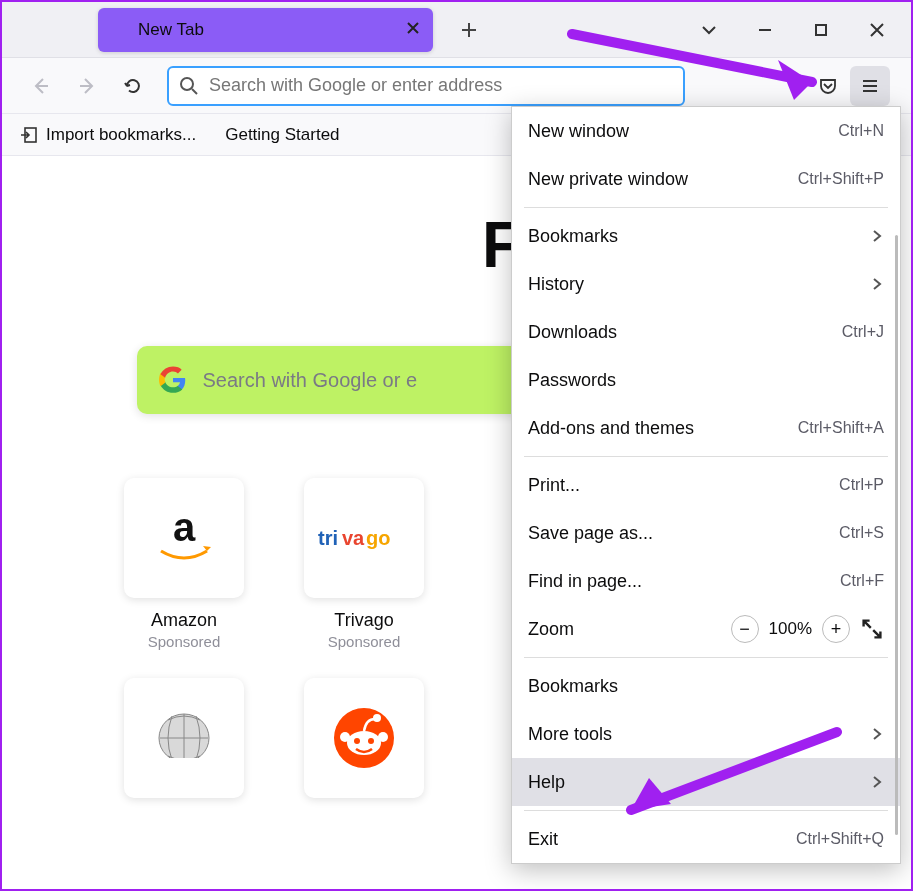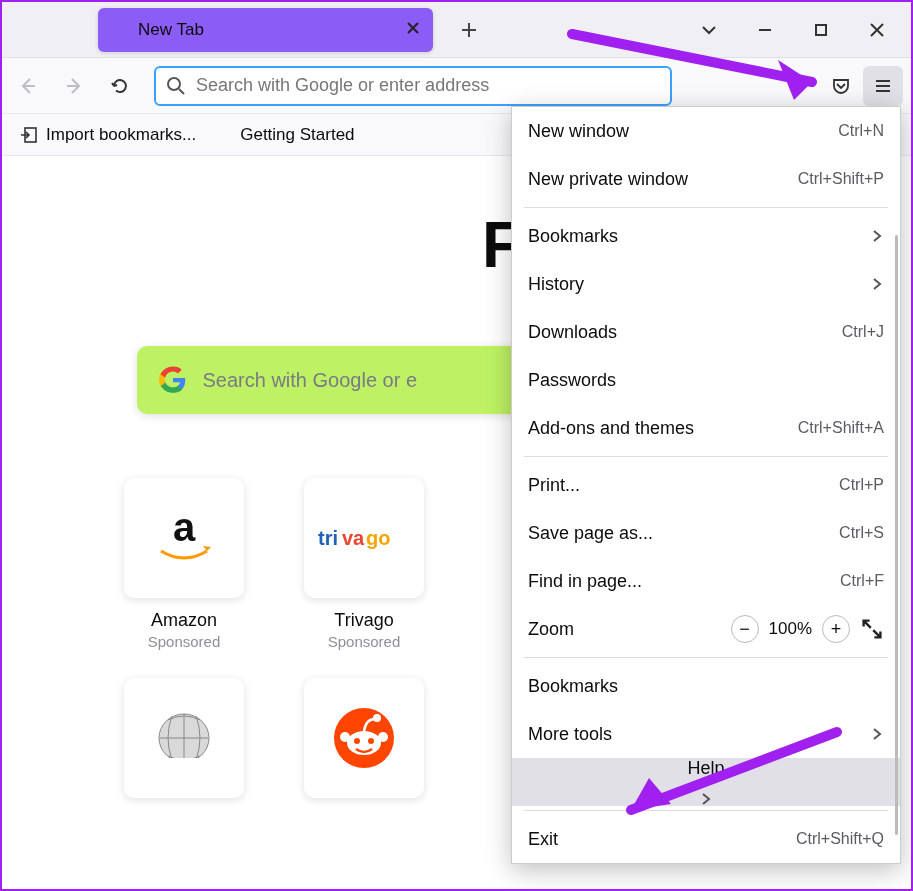--- a/index.html
+++ b/index.html
@@ -10,32 +10,32 @@
   .ff-mini-icon { width: 32px; height: 32px; margin: 0 26px 0 28px; }
   .tab { background: #8b5cf6; height: 44px; width: 335px; border-radius: 6px; display: flex; align-items: center; padding: 0 10px; box-shadow: 0 1px 4px rgba(0,0,0,.15); position: relative; }
   .tab .tab-ff { width: 20px; height: 20px; margin-right: 10px; }
   .tab .tab-title { font-size: 17px; color: #0c0c0d; flex: 1; }
   .tab .tab-close { width: 20px; text-align: center; cursor: pointer; color: #333; }
   .newtab-btn { width: 36px; height: 36px; display: flex; align-items: center; justify-content: center; margin-left: 18px; cursor: pointer; }
   .title-spacer { flex: 1; }
   .caption { width: 56px; height: 56px; display: flex; align-items: center; justify-content: center; cursor: pointer; }
 
   
-  .toolbar { height: 56px; background: #f9f9fb; display: flex; align-items: center; padding: 0 8px; gap: 10px; border-bottom: 1px solid #e7e7ee; }
+  .toolbar { height: 56px; background: #f9f9fb; display: flex; align-items: center; padding: 0 21px; gap: 10px; border-bottom: 1px solid #e7e7ee; }
   .nav-btn { width: 36px; height: 36px; display: flex; align-items: center; justify-content: center; cursor: pointer; color: #5b5b66; border-radius: 4px; }
   .nav-btn.disabled { color: #bdbdc5; cursor: default; }
   .urlbar { flex: 0 0 518px; height: 40px; background: #fff; border: 2px solid #3aa0ff; border-radius: 6px; display: flex; align-items: center; padding: 0 10px; margin-left: 6px; }
   .urlbar .mag { width: 20px; height: 20px; margin-right: 10px; color: #5b5b66; }
   .urlbar input { flex: 1; border: none; outline: none; font-size: 18px; color: #5b5b66; background: transparent; }
   .urlbar input::placeholder { color: #777; }
   .right-btns { display: flex; margin-left: auto; align-items: center; gap: 4px; }
   .menu-btn { width: 40px; height: 40px; display: flex; align-items: center; justify-content: center; background: #e0e0e6; border-radius: 6px; cursor: pointer; }
 
   
-  .bookmarks { height: 42px; background: #f9f9fb; display: flex; align-items: center; gap: 18px; padding: 0 18px; border-bottom: 1px solid #e7e7ee; font-size: 17px; color: #0c0c0d; }
+  .bookmarks { height: 42px; background: #f9f9fb; display: flex; align-items: center; gap: 3px; padding: 0 18px; border-bottom: 1px solid #e7e7ee; font-size: 17px; color: #0c0c0d; }
   .bm-item { display: flex; align-items: center; gap: 8px; cursor: pointer; }
   .bm-ff { width: 18px; height: 18px; }
 
   
   .page { position: relative; height: calc(891px - 56px - 56px - 42px - 4px); background: #fff; }
   .hero { display: flex; align-items: center; justify-content: center; gap: 20px; margin-top: 34px; }
   .big-ff { width: 110px; height: 110px; }
   .hero-text { font-size: 64px; font-weight: 700; letter-spacing: -1px; }
   .searchbox-row { display: flex; justify-content: center; margin-top: 46px; }
   .searchbox { width: 640px; height: 68px; background: #bef264; border-radius: 10px; box-shadow: 0 2px 10px rgba(0,0,0,.12); display: flex; align-items: center; padding: 0 22px; gap: 16px; cursor: text; }
@@ -46,21 +46,21 @@
   .tile { width: 120px; display: flex; flex-direction: column; align-items: center; cursor: pointer; }
   .tile .card { width: 120px; height: 120px; background: #fff; border-radius: 10px; box-shadow: 0 2px 8px rgba(0,0,0,.12); display: flex; align-items: center; justify-content: center; }
   .tile .title { margin-top: 12px; font-size: 18px; color: #0c0c0d; }
   .tile .sub { margin-top: 2px; font-size: 15px; color: #8f8f99; }
 
   .tiles2 { display: flex; gap: 60px; margin-top: 28px; margin-left: 122px; }
 
   
   .app-menu { position: absolute; top: 104px; right: 10px; width: 390px; background: #fff; border: 1px solid #ccc; box-shadow: 0 6px 24px rgba(0,0,0,.25); z-index: 50; }
   .menu-item { height: 48px; display: flex; align-items: center; padding: 0 16px; font-size: 18px; cursor: pointer; color: #0c0c0d; }
-  .menu-item.hl { background: #e0e0e6; flex-direction: column; }
+  .menu-item.hl { background: #e0e0e6; }
   .menu-item .mlabel { flex: 1; }
   .menu-item .mkey { color: #5b5b66; font-size: 16px; }
   .menu-item .chev { color: #5b5b66; }
   .menu-sep { height: 1px; background: #ddd; margin: 4px 12px; }
   .zoom-row { height: 48px; display: flex; align-items: center; padding: 0 16px; font-size: 18px; }
   .zoom-row .mlabel { flex: 1; }
   .zoom-ctrls { display: flex; align-items: center; gap: 10px; }
   .zoom-btn { width: 28px; height: 28px; border: 1px solid #bbb; border-radius: 50%; display: flex; align-items: center; justify-content: center; cursor: pointer; font-size: 18px; line-height: 1; }
   .zoom-pct { font-size: 17px; }
   .zoom-full { width: 24px; height: 24px; cursor: pointer; }

